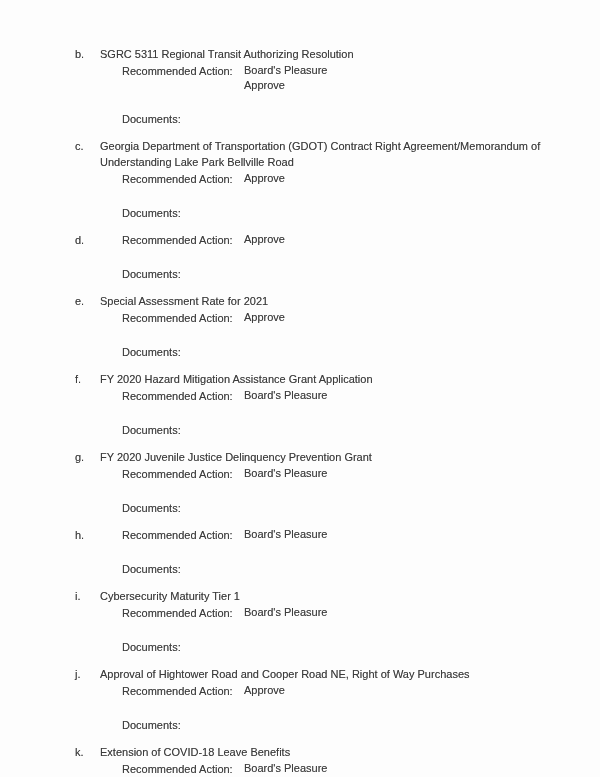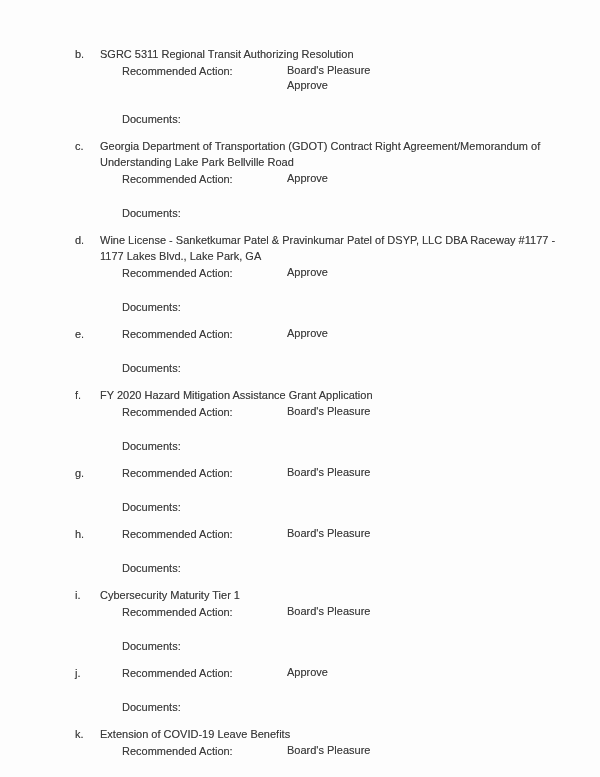--- a/index.html
+++ b/index.html
@@ -34,21 +34,20 @@
   .item-content {
     flex: 1;
     max-width: 460px;
   }
   .item-title {
     margin-bottom: 1px;
   }
   .rec-row {
     display: flex;
     margin-left: 22px;
-    gap: 43px;
   }
   .rec-label {
     flex: none;
     width: 122px;
   }
   .rec-values > div {
     line-height: 15px;
   }
   .docs-label {
     margin-left: 22px;
@@ -96,33 +95,33 @@
           <div class="rec-values">
               <div>Approve</div>
             </div>
         </div>
         <div class="docs-label">Documents:</div>
       </div>
     </div>
       <div class="agenda-item">
       <div class="item-letter">d.</div>
       <div class="item-content">
-        <div class="item-title">Wine License - Sanketkumar Patel &amp; Pravinkumar Patel of DSYP, LLC DBA Raceway #1177 - 1177 Lakes Blvd., Lake Park, GA</div>
         <div class="rec-row">
           <div class="rec-label">Recommended Action:</div>
           <div class="rec-values">
               <div>Approve</div>
             </div>
         </div>
         <div class="docs-label">Documents:</div>
       </div>
     </div>
       <div class="agenda-item">
       <div class="item-letter">e.</div>
       <div class="item-content">
+        <div class="item-title">Special Assessment Rate for 2021</div>
         <div class="rec-row">
           <div class="rec-label">Recommended Action:</div>
           <div class="rec-values">
               <div>Approve</div>
             </div>
         </div>
         <div class="docs-label">Documents:</div>
       </div>
     </div>
       <div class="agenda-item">
@@ -134,20 +133,21 @@
           <div class="rec-values">
               <div>Board's Pleasure</div>
             </div>
         </div>
         <div class="docs-label">Documents:</div>
       </div>
     </div>
       <div class="agenda-item">
       <div class="item-letter">g.</div>
       <div class="item-content">
+        <div class="item-title">FY 2020 Juvenile Justice Delinquency Prevention Grant</div>
         <div class="rec-row">
           <div class="rec-label">Recommended Action:</div>
           <div class="rec-values">
               <div>Board's Pleasure</div>
             </div>
         </div>
         <div class="docs-label">Documents:</div>
       </div>
     </div>
       <div class="agenda-item">
@@ -171,33 +171,34 @@
           <div class="rec-values">
               <div>Board's Pleasure</div>
             </div>
         </div>
         <div class="docs-label">Documents:</div>
       </div>
     </div>
       <div class="agenda-item">
       <div class="item-letter">j.</div>
       <div class="item-content">
+        <div class="item-title">Approval of Hightower Road and Cooper Road NE, Right of Way Purchases</div>
         <div class="rec-row">
           <div class="rec-label">Recommended Action:</div>
           <div class="rec-values">
               <div>Approve</div>
             </div>
         </div>
         <div class="docs-label">Documents:</div>
       </div>
     </div>
       <div class="agenda-item">
       <div class="item-letter">k.</div>
       <div class="item-content">
-        <div class="item-title">Extension of COVID-19 Leave Benefits</div>
+        <div class="item-title">Extension of COVID-18 Leave Benefits</div>
         <div class="rec-row">
           <div class="rec-label">Recommended Action:</div>
           <div class="rec-values">
               <div>Board's Pleasure</div>
             </div>
         </div>
         <div class="docs-label">Documents:</div>
       </div>
     </div>
     </div>

